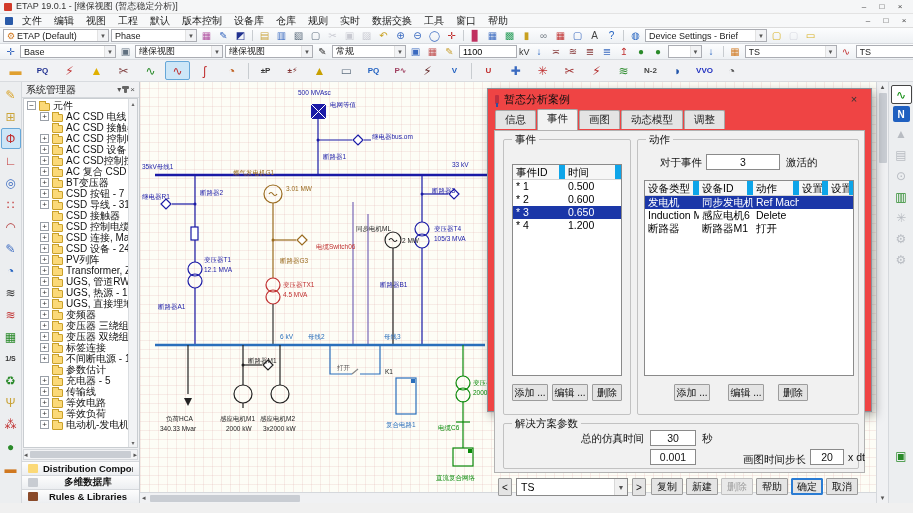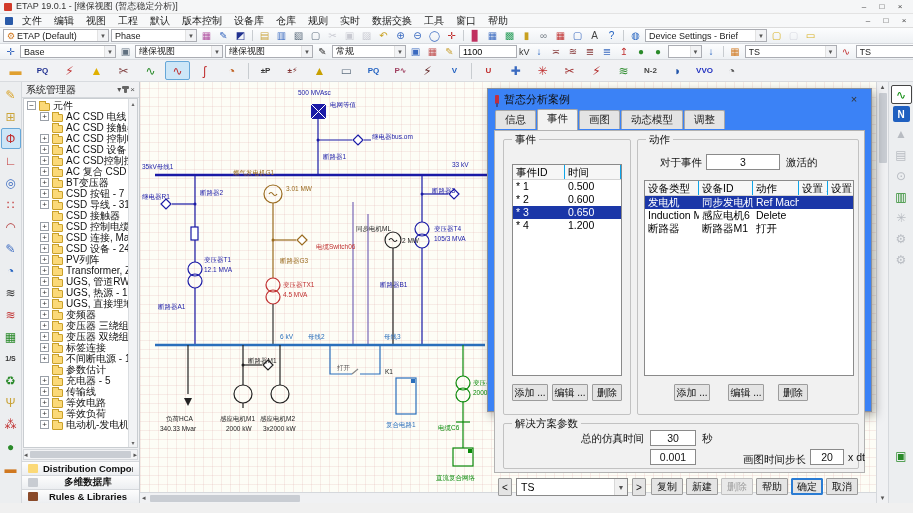--- a/index.html
+++ b/index.html
@@ -62,34 +62,34 @@
 .vscroll{width:12px;background:#f0f1f3;border-left:1px solid #d5d8dc;display:flex;flex-direction:column;align-items:center;font-size:7px;color:#555;flex:none;padding:1px 0}
 .vscroll .thumb{width:8px;height:70px;background:#c9cdd3;margin-top:2px;border-radius:1px}
 .vscroll .sp{flex:1}
 .rightstrip{width:25px;background:#eceef0;border-left:1px solid #d5d8dc;display:flex;flex-direction:column;align-items:center;padding-top:3px;gap:2px;flex:none}
 .rsi{width:21px;height:19px;display:flex;align-items:center;justify-content:center;font-size:12px;border:1px solid transparent;border-radius:2px;flex:none}
 .rsi.sel{background:#fff;border-color:#444}
 .rsi.boxed{background:#2060c0;color:#fff;font-size:10px;font-weight:bold;width:17px;height:16px}
 .rsi.dim{color:#b8bcc2}
 .rs-sp{flex:1}
 .statusbar{height:10px;background:#f0f1f3;border-top:1px solid #d5d8dc;font-size:8px;display:flex;align-items:center;padding-left:5px;color:#333}
-.dialog{position:absolute;left:487px;top:88px;width:385px;height:324px;background:#3b82f6;border:1px solid #8a9099;box-shadow:3px 4px 10px rgba(0,0,0,.35);z-index:20}
+.dialog{position:absolute;left:487px;top:88px;width:385px;height:324px;background:#ef4444;border:1px solid #8a9099;box-shadow:3px 4px 10px rgba(0,0,0,.35);z-index:20}
 .dlg-title{height:20px;display:flex;align-items:center;gap:5px;padding:0 7px;font-size:11px;color:#111}
 .dlg-pin{width:4px;height:9px;background:#c03040;border-radius:1px;position:relative;flex:none}
 .dlg-pin::after{content:"";position:absolute;bottom:-3px;left:1px;width:2px;height:4px;background:#3050a0}
 .dlg-close{margin-left:auto;width:20px;text-align:center;font-size:11px;color:#333}
 .dlg-tabs{display:flex;height:20px;align-items:flex-end;padding-left:7px}
 .dtab{font-size:10.5px;padding:2px 9px 2px;border:1px solid #a8a8a8;border-bottom:none;background:#e4e4e4;margin-right:1px;border-radius:2px 2px 0 0;color:#222}
 .dtab.active{background:#f2f2f2;padding-bottom:4px;margin-bottom:-1px;z-index:2}
 .dlg-page{position:absolute;left:6px;top:41px;width:371px;height:343px;border:1px solid #b2b2b2;background:#f1f1f1}
 .grp{position:absolute;border:1px solid #c2c2c2;border-radius:2px}
 .grp .legend{position:absolute;top:-7px;left:8px;background:#f1f1f1;padding:0 3px;font-size:10.5px;color:#111}
 .listbox{position:absolute;background:#fff;border:1px solid #8a8a8a;font-size:10.5px;overflow:hidden}
 .lb-head{display:flex;background:#f6f6f6;border-bottom:1px solid #d4d4d4}
-.lb-head span{padding:1px 3px;height:14px;border-right:1px solid #0ea5e9;overflow:hidden;white-space:nowrap;flex:none}
+.lb-head span{padding:1px 3px;height:14px;border-right:6px solid #0ea5e9;overflow:hidden;white-space:nowrap;flex:none}
 .lb-row{display:flex;height:13px}
 .lb-row span{padding:0 3px;overflow:hidden;white-space:nowrap;flex:none}
 .lb-row.sel{background:#1b37a8;color:#fff}
 .btn{position:absolute;height:17px;background:#e4e4e4;border:1px solid #9c9c9c;font-size:10px;display:flex;align-items:center;justify-content:center;border-radius:1px;color:#111;white-space:nowrap}
 .btn.disabled{color:#9f9f9f;border-color:#c0c0c0;background:#e9e9e9}
 .btn.default{border:1px solid #2b7cd3;box-shadow:inset 0 0 0 1px #2b7cd3}
 .dinput{position:absolute;background:#fff;border:1px solid #8a8a8a;font-size:10.5px;display:flex;align-items:center;justify-content:center;height:16px;color:#111}
 .dlabel{position:absolute;font-size:10.5px;white-space:nowrap;color:#111}
 .dlabel.r{text-align:right}
 .dlg-footer{position:absolute;left:0;top:388px;width:100%;height:22px}

